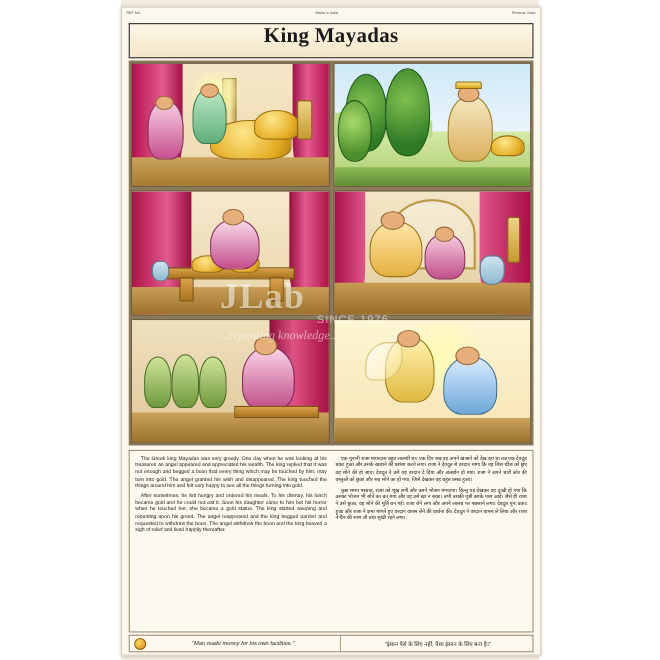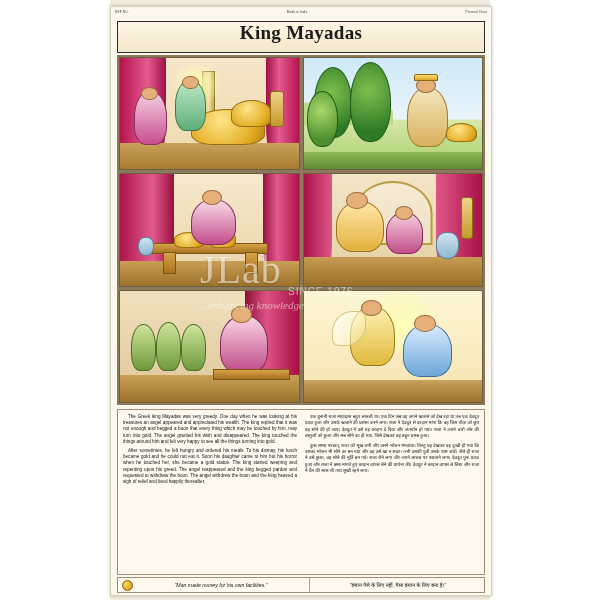--- a/index.html
+++ b/index.html
@@ -171,22 +171,22 @@
     position:absolute;
     left: 200px;
     top: 248px;
     width: 210px;
     height: 70px;
     pointer-events:none;
     opacity:.62;
   }
   .wm-jlab {
     font-family:"Liberation Serif", serif;
-    font-size: 40px;
-    font-weight: normal;
+    font-size: 33px;
+    font-weight: bold;
     color: rgba(255,255,255,.85);
     letter-spacing: 1px;
     text-shadow: 0 1px 2px rgba(0,0,0,.25);
     line-height: 44px;
   }
   .wm-since {
     font-size: 10px;
     color: rgba(255,255,255,.9);
     letter-spacing: 1px;
     margin-left: 88px;
@@ -383,16 +383,16 @@
       <div class="footer-en">"Man made money for his own facilities."</div>
       <div class="footer-divider"></div>
       <div class="footer-hi">"इंसान पैसे के लिए नहीं, पैसा इंसान के लिए बना है।"</div>
     </div>
 
   </div>
 
   <div class="wm">
     <div class="wm-jlab">JLab</div>
     <div class="wm-since">SINCE 1976</div>
-    <div class="wm-tag">...enhancing knowledge...</div>
+    <div class="wm-tag">...repenting knowledge...</div>
   </div>
 
 </div>
 
 </body></html>

